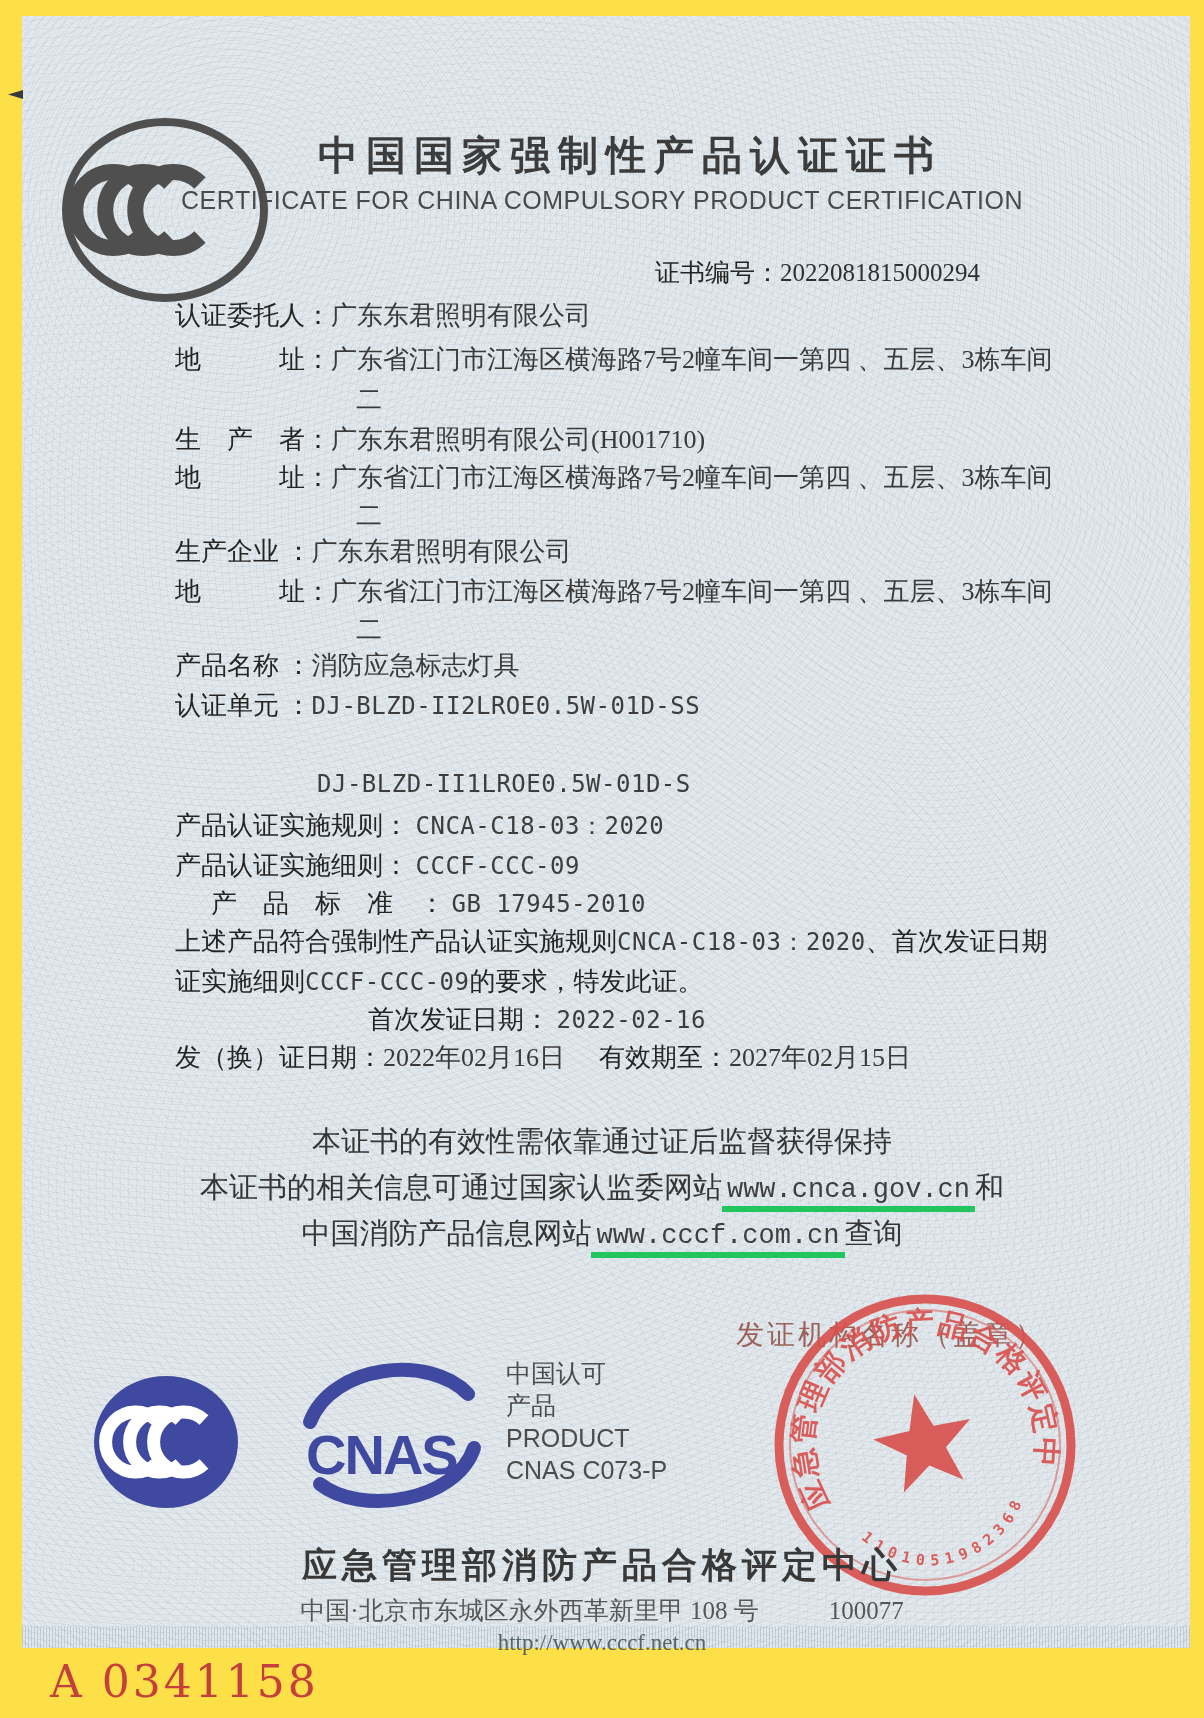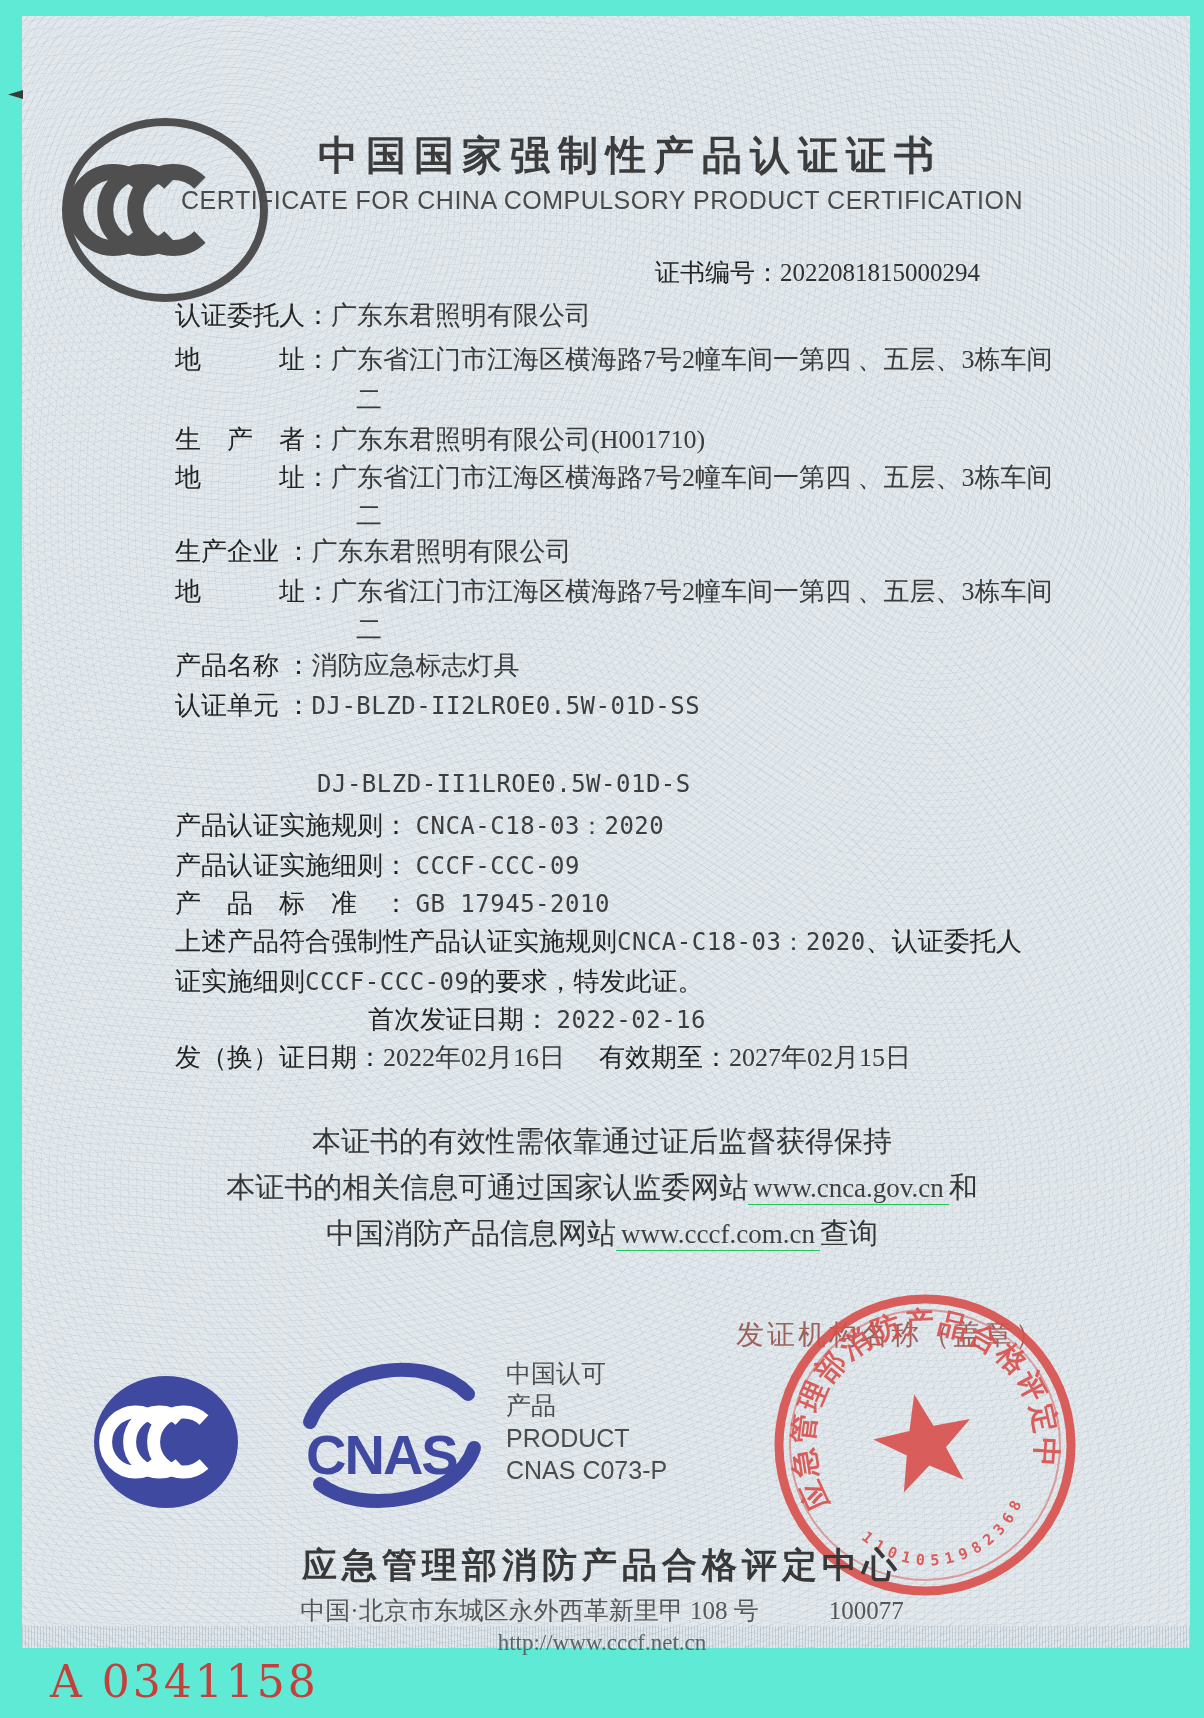--- a/index.html
+++ b/index.html
@@ -1,17 +1,17 @@
 <!DOCTYPE html>
 <html><head>
 <meta charset="utf-8">
 <style>
   html,body{margin:0;padding:0;background:#ffffff;}
   .page{
-    position:relative;width:1204px;height:1718px;background:#5eead4;overflow:hidden;
+    position:relative;width:1204px;height:1718px;background:#fde047;overflow:hidden;
     font-family:"Liberation Serif","DejaVu Serif",serif;color:#3a3a3a;
   }
   
   .pattern{
     position:absolute;left:22px;top:16px;right:14px;bottom:70px;
     background-color:#e2e8ec;
     background-image:
       repeating-radial-gradient(circle at 18% 12%, rgba(120,148,168,.11) 0 1px, rgba(0,0,0,0) 1px 6px),
       repeating-radial-gradient(circle at 78% 30%, rgba(120,148,168,.10) 0 1px, rgba(0,0,0,0) 1px 7px),
       repeating-radial-gradient(circle at 42% 72%, rgba(120,148,168,.09) 0 1px, rgba(0,0,0,0) 1px 8px),
@@ -26,22 +26,22 @@
   .abs{position:absolute;white-space:nowrap;}
   .title{top:128px;left:230px;width:800px;text-align:center;font-size:40px;font-weight:bold;
     letter-spacing:8px;color:#3c3c3c;}
   .subtitle{top:186px;left:102px;width:1000px;text-align:center;font-size:25px;color:#4a4a4a;
     font-family:"Liberation Sans","DejaVu Sans",sans-serif;letter-spacing:.5px;}
   .certno{top:256px;left:655px;font-size:25px;color:#2f2f2f;}
   .fline{font-size:26px;color:#3a3a3a;left:175px;}
   .lbl{font-weight:normal;color:#242424;}
   .code{font-family:"DejaVu Sans Mono","Liberation Mono",monospace;font-size:24px;letter-spacing:.5px;color:#3d3d3d;}
   .notice{left:102px;width:1000px;text-align:center;font-size:29px;color:#353535;}
-  .url{font-family:Liberation Serif, serif;font-size:27px;color:#3f3f3f;
-    border-bottom:1px solid #22c55e;padding:0 5px 1px 5px;}
+  .url{font-family:Liberation Mono, monospace;font-size:27px;color:#3f3f3f;
+    border-bottom:6px solid #22c55e;padding:0 5px 1px 5px;}
   .cnas-caption{font-size:25px;color:#4c4c4c;line-height:32px;}
   .cnas-caption .latin{font-family:"Liberation Sans","DejaVu Sans",sans-serif;}
   .stamp-caption{top:1316px;left:736px;font-size:28px;color:#9a625b;letter-spacing:3px;}
   .issuer-name{top:1542px;left:102px;width:1000px;text-align:center;font-size:35px;font-weight:bold;
     letter-spacing:5px;color:#383838;}
   .issuer-addr{top:1594px;left:102px;width:1000px;text-align:center;font-size:25px;color:#565656;}
   .issuer-post{margin-left:70px;text-align:right;}
   .issuer-web{top:1630px;left:102px;width:1000px;text-align:center;font-size:23px;color:#566;}
   .serial{top:1656px;left:50px;font-size:44px;color:#c5403c;font-family:"DejaVu Serif",serif;
     letter-spacing:3px;text-align:center;}
@@ -98,26 +98,26 @@
     <span class="lbl">认证单元 ：</span><span class="code">DJ-BLZD-II2LROE0.5W-01D-SS</span>
   </div>
   <div class="abs fline code" style="top:770px;left:317px;">DJ-BLZD-II1LROE0.5W-01D-S</div>
 
   <div class="abs fline" style="top:808px;">
     <span class="lbl">产品认证实施规则：</span> <span class="code">CNCA-C18-03：2020</span>
   </div>
   <div class="abs fline" style="top:848px;">
     <span class="lbl">产品认证实施细则：</span> <span class="code">CCCF-CCC-09</span>
   </div>
-  <div class="abs fline" style="top:886px;">
+  <div class="abs fline" style="top:886px;margin-left:36px;">
     <span class="lbl">产　品　标　准　：</span> <span class="code">GB 17945-2010</span>
   </div>
 
   <div class="abs fline" style="top:924px;">
-    <span class="lbl">上述产品符合强制性产品认证实施规则</span><span class="code">CNCA-C18-03：2020</span><span class="lbl">、认证委托人</span>
+    <span class="lbl">上述产品符合强制性产品认证实施规则</span><span class="code">CNCA-C18-03：2020</span><span class="lbl">、首次发证日期</span>
   </div>
   <div class="abs fline" style="top:964px;">
     <span class="lbl">证实施细则</span><span class="code">CCCF-CCC-09</span><span class="lbl">的要求，特发此证。</span>
   </div>
 
   <div class="abs fline" style="top:1002px;left:368px;">
     <span class="lbl">首次发证日期：</span> <span class="code">2022-02-16</span>
   </div>
   <div class="abs fline" style="top:1040px;">
     <span class="lbl">发（换）证日期：</span><span>2022年02月16日</span><span class="lbl" style="margin-left:34px;">有效期至：</span><span>2027年02月15日</span>

